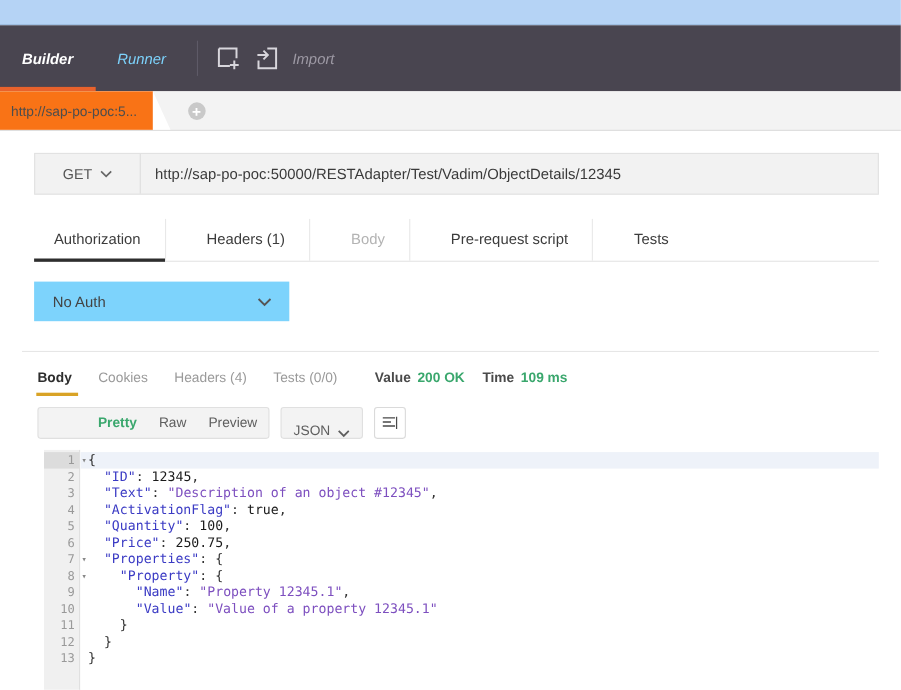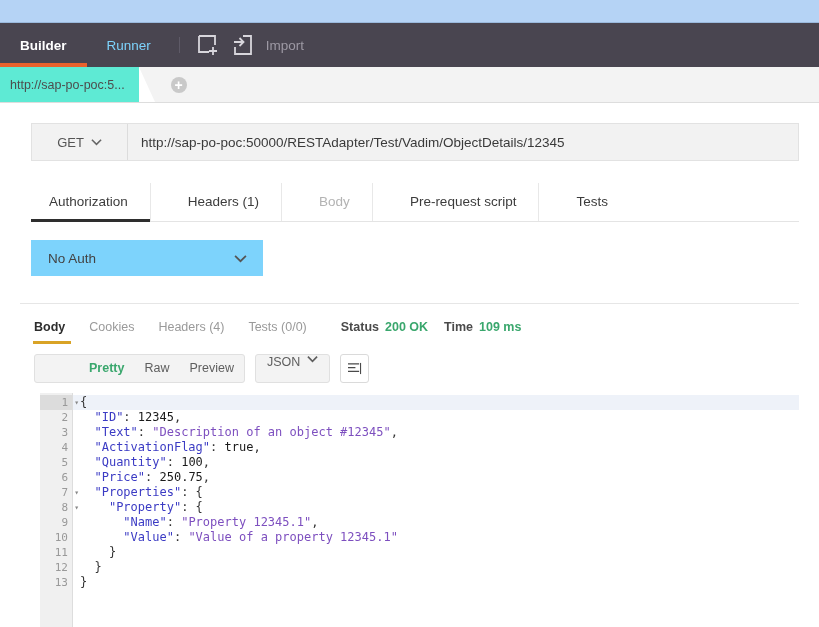--- a/index.html
+++ b/index.html
@@ -18,25 +18,26 @@
 
   
   .os-strip {
     height: 22px;
     background: #b5d3f5;
     border-bottom: 1px solid #9ab9dd;
   }
 
   
   .app-header {
-    height: 44px;
+    height: 60px;
     background: #494550;
     display: flex;
     align-items: stretch;
     position: relative;
+    font-style: italic;
   }
   .nav-tab {
     display: flex;
     align-items: center;
     padding: 0 20px;
     font-size: 13.5px;
     color: #7dd3fc;
     position: relative;
     cursor: pointer;
   }
@@ -83,21 +84,21 @@
   .tab-strip {
     height: 35px;
     background: #f3f3f3;
     border-bottom: 1px solid #dddddd;
     display: flex;
     align-items: flex-end;
     position: relative;
   }
   .req-tab {
     height: 35px;
-    background: #5eead4;
+    background: #f97316;
     display: flex;
     align-items: center;
     padding: 0 14px 0 10px;
     font-size: 12.5px;
     color: #4d4d4d;
     position: relative;
     cursor: pointer;
     box-sizing: border-box;
   }
   .req-tab::after {
@@ -284,21 +285,21 @@
   .seg-item {
     padding: 0 10px;
     font-size: 12.5px;
     color: #5e5e5e;
     cursor: pointer;
     line-height: 25px;
   }
   .seg-item.active { color: #3aa76d; font-weight: bold; }
   .fmt-select {
     display: flex;
-    align-items: flex-start;
+    align-items: flex-end;
     gap: 7px;
     background: #f3f3f3;
     border: 1px solid #e0e0e0;
     border-radius: 3px;
     height: 27px;
     padding: 0 11px;
     font-size: 12.5px;
     color: #5e5e5e;
     cursor: pointer;
   }
@@ -460,21 +461,21 @@
       <span>Cookies</span>
     </div>
     <div class="resp-tab">
       <span>Headers (4)</span>
     </div>
     <div class="resp-tab">
       <span>Tests (0/0)</span>
     </div>
 
     <div class="resp-meta">
-      <span class="meta-label">Status</span>
+      <span class="meta-label">Value</span>
       <span class="meta-value">200 OK</span>
       <span class="meta-label" style="margin-left:10px">Time</span>
       <span class="meta-value">109 ms</span>
     </div>
   </div>
 
   <div class="resp-toolbar">
     <div class="seg-group">
       <div class="seg-item active">
         <span>Pretty</span>

